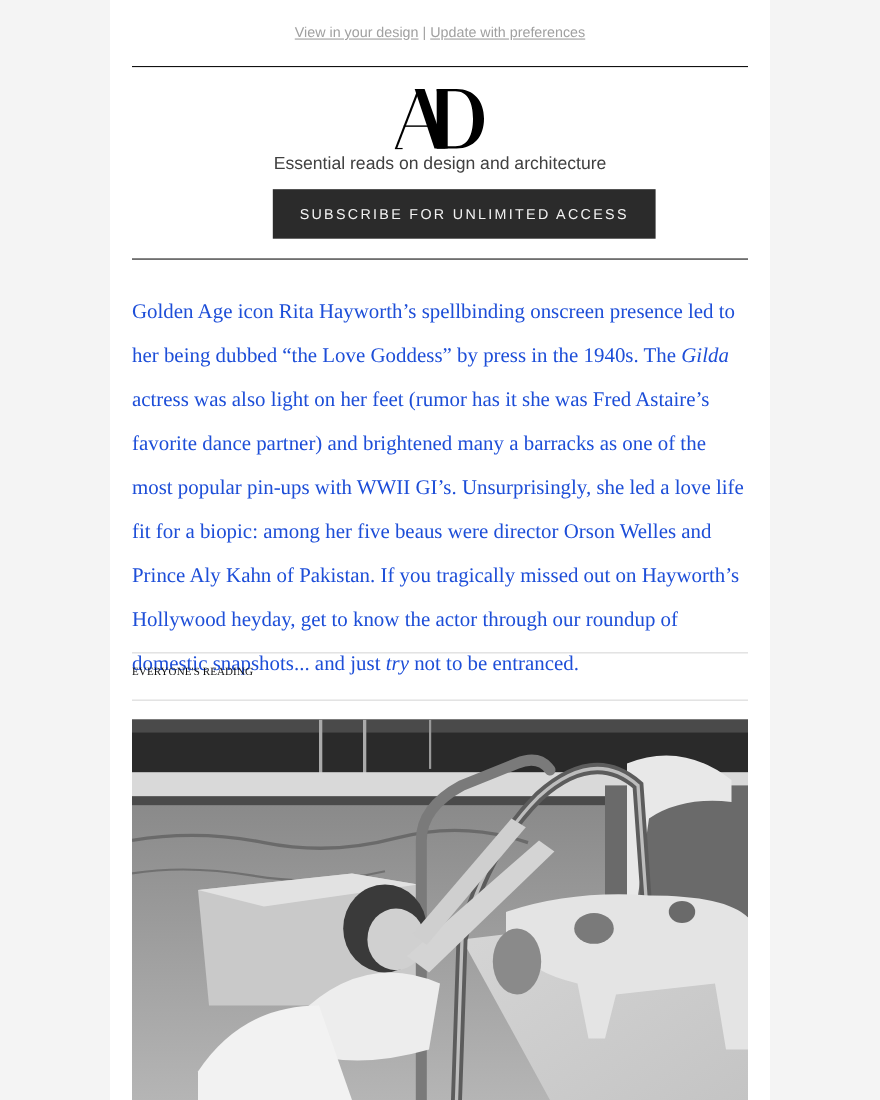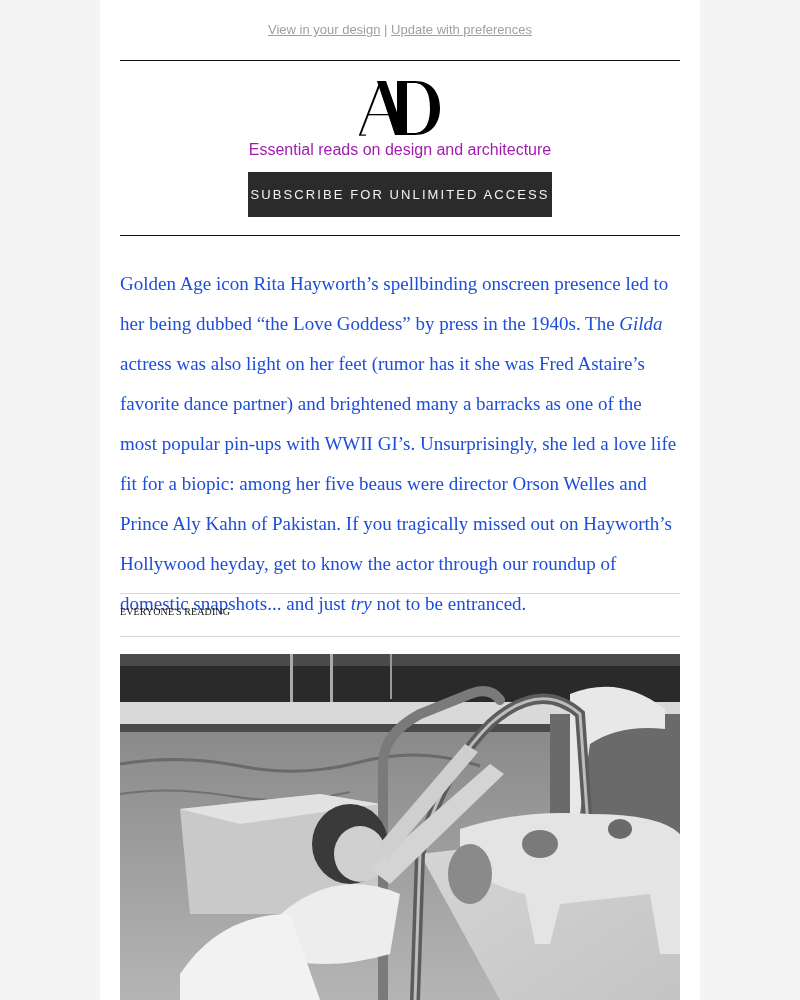--- a/index.html
+++ b/index.html
@@ -46,28 +46,28 @@
       height: 62px;
       display: flex;
       justify-content: center;
       align-items: flex-end;
     }
     .logo svg { display: block; }
     .tagline {
       top: 141px;
       text-align: center;
       font-size: 16px;
-      color: #a21caf;
+      color: #404040;
       font-family: "Liberation Sans", sans-serif;
     }
     .subscribe {
       position: absolute;
       left: 148px;
       top: 172px;
-      width: 304px;
+      width: 348px;
       height: 45px;
       background: #2b2b2b;
       color: #f2f2f2;
       font-family: "Liberation Sans", sans-serif;
       font-size: 13px;
       letter-spacing: 2.1px;
       display: flex;
       align-items: center;
       justify-content: center;
       text-decoration: none;

